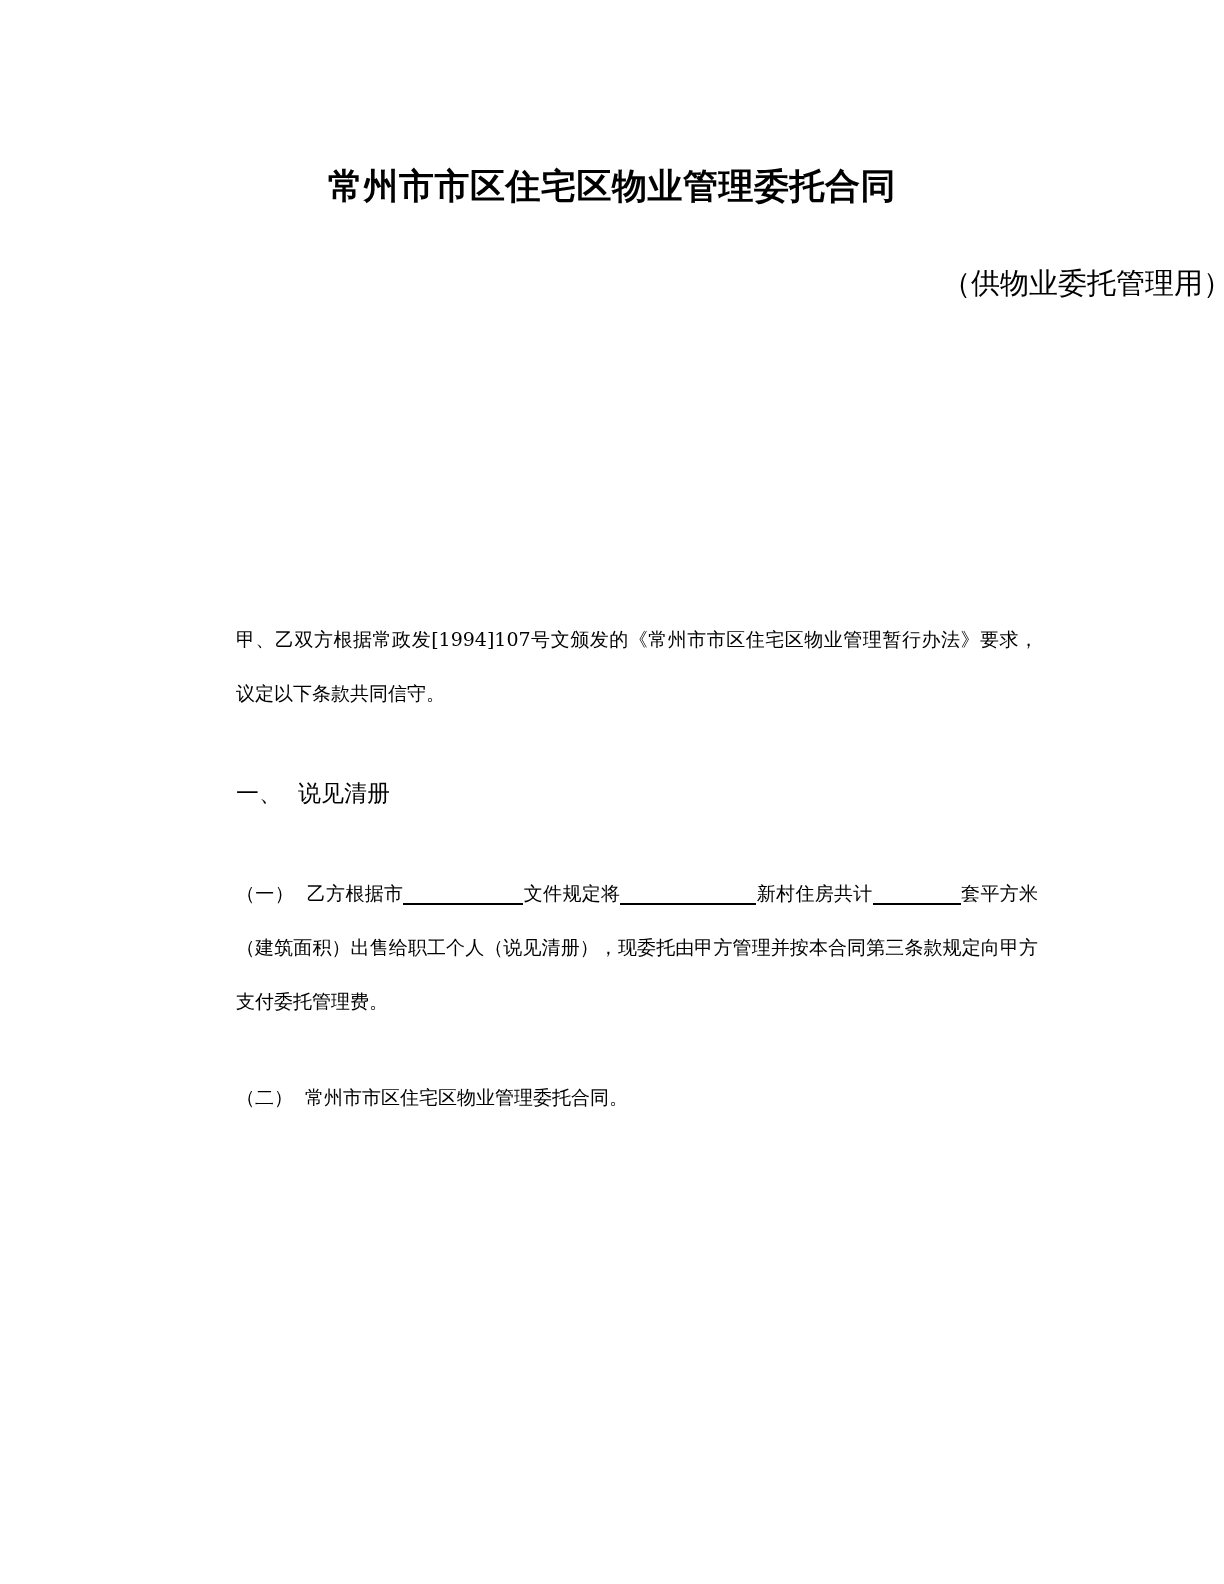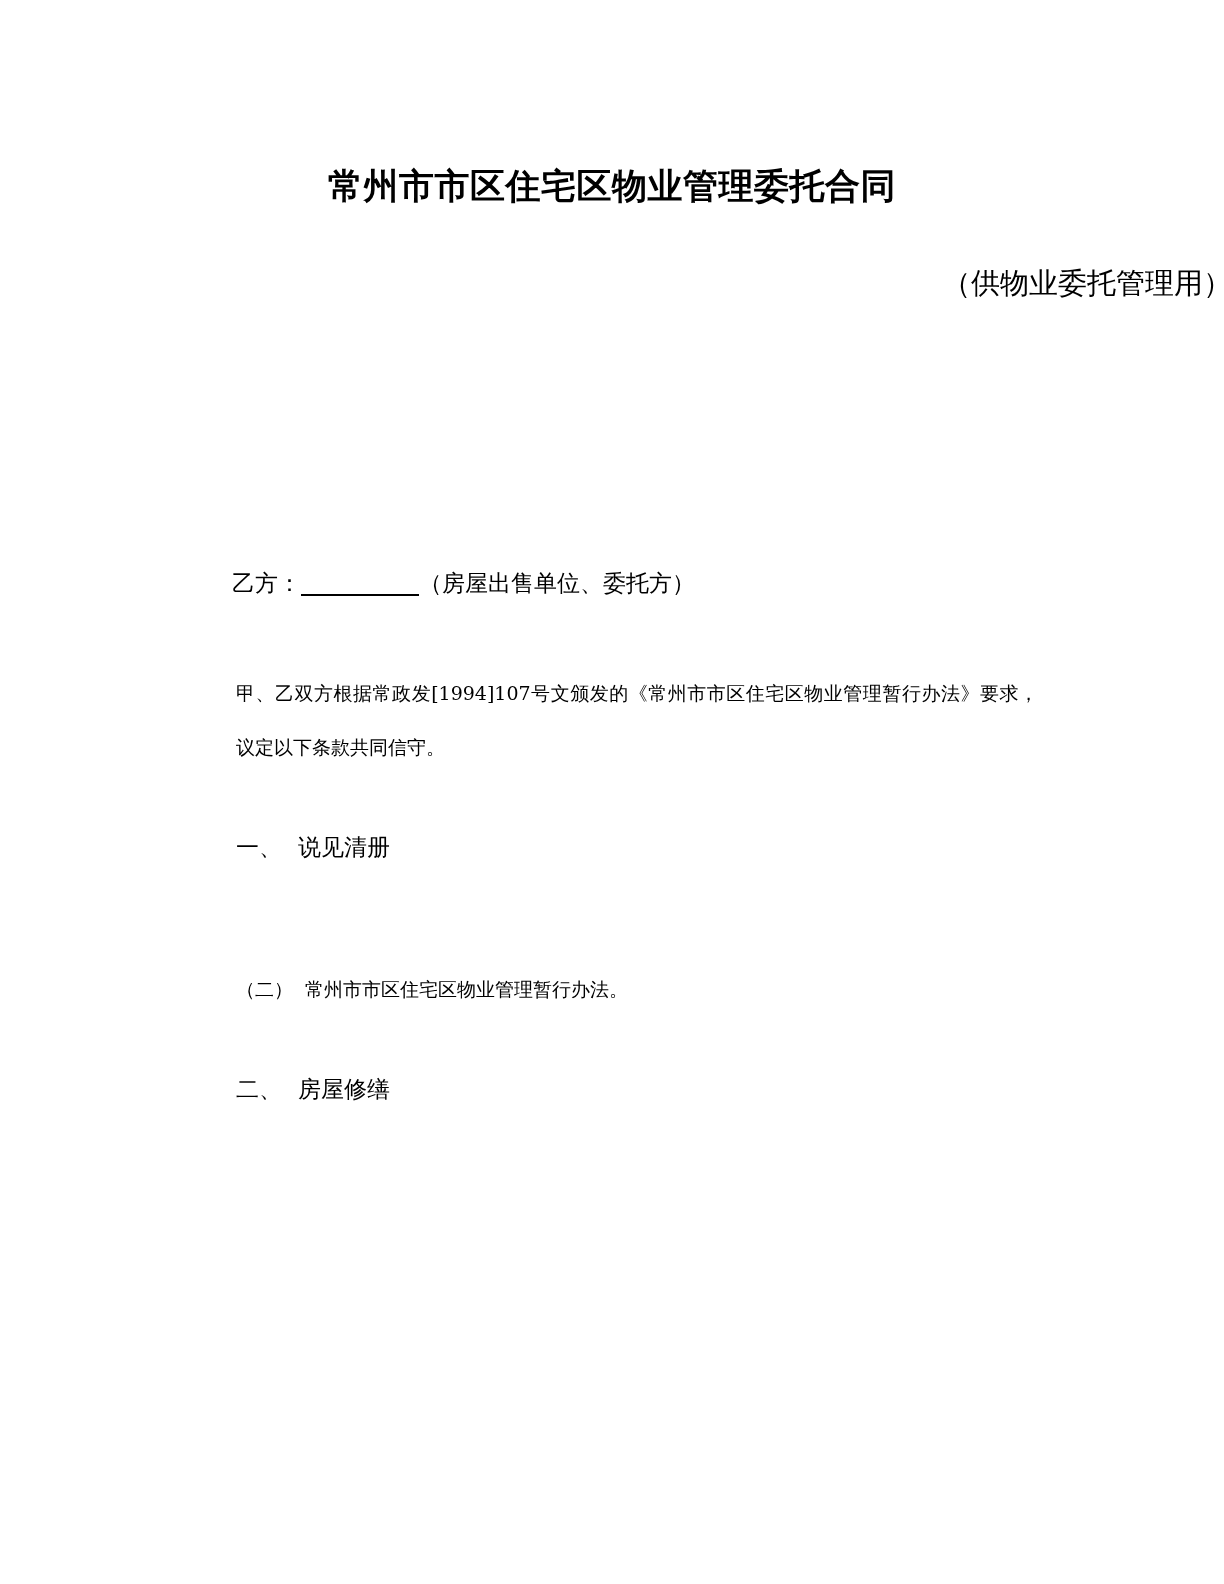--- a/index.html
+++ b/index.html
@@ -106,43 +106,40 @@
 
   <h1 class="doc-title">常州市市区住宅区物业管理委托合同</h1>
 
   <div class="doc-subtitle">（供物业委托管理用）</div>
 
   <div class="body-block">
 
 
     <div class="gap-xl"></div>
 
-    <div class="party-line indent-party">
-      <span>乙方：</span><span class="blank blank-yi"></span><span>（房屋出售单位、委托方）</span>
-    </div>
 
     <div class="gap-xl"></div>
 
     <div class="para indent-1">甲、乙双方根据常政发[1994]107号文颁发的《常州市市区住宅区物业管理暂行办法》要求，议定以下条款共同信守。</div>
 
     <div class="gap-lg"></div>
 
     <div class="sec-head indent-1">
       <span class="sec-num">一、</span><span>说见清册</span>
     </div>
 
     <div class="gap-lg"></div>
 
+    <div class="para indent-1">
+      <span>（一）</span>&nbsp;&nbsp;<span>乙方根据市</span><span class="blank blank-a"></span><span>文件规定将</span><span class="blank blank-b"></span><span>新村住房共计</span><span class="blank blank-c"></span><span>套</span><span>平方米（建筑面积）出售给职工个人（说见清册），现委托由甲方管理并按本合同第三条款规定向甲方支付委托管理费。</span>
+    </div>
 
     <div class="gap-md"></div>
 
     <div class="para indent-1">
-      <span>（二）</span>&nbsp;&nbsp;<span>常州市市区住宅区物业管理暂行办法。</span>
+      <span>（二）</span>&nbsp;&nbsp;<span>常州市市区住宅区物业管理委托合同。</span>
     </div>
 
     <div class="gap-lg"></div>
 
-    <div class="sec-head indent-1">
-      <span class="sec-num">二、</span><span>房屋修缮</span>
-    </div>
 
   </div>
 </div>
 
 </body></html>

